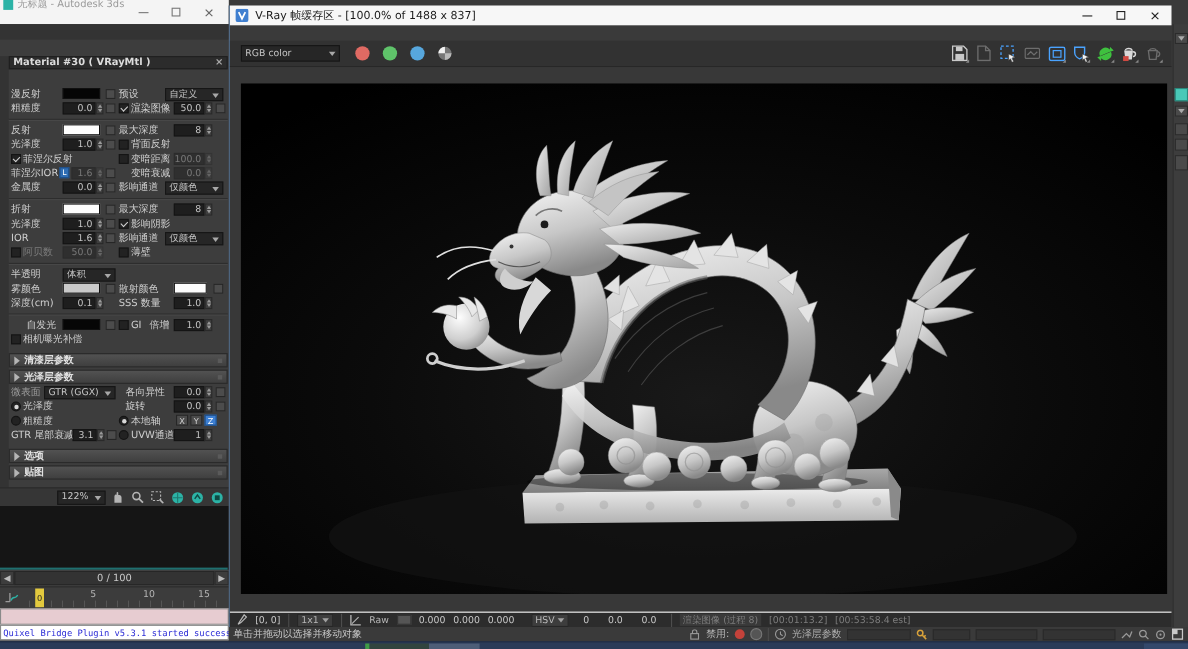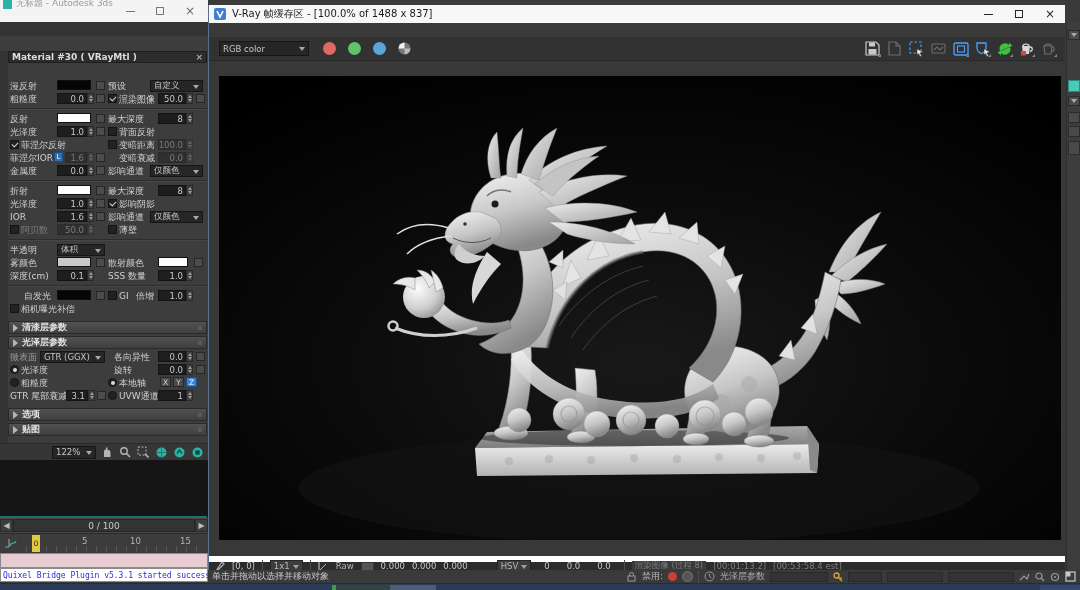--- a/index.html
+++ b/index.html
@@ -74,21 +74,21 @@
   #vfb-menubar{position:absolute;left:0;top:18px;width:100%;height:14px;background:#272727;display:flex;align-items:center;gap:14px;padding-left:8px}
   .menu-item{font-size:9.5px;color:#d2d2d2}
   #vfb-toolbar{position:absolute;left:0;top:32px;width:100%;height:24px;background:#323232;border-bottom:1px solid #272727;display:flex;align-items:center}
   #channel-dd{width:90px;height:15px;margin-left:10px}
   .circ{width:13px;height:13px;border-radius:50%}
   #vfb-tool-right{position:absolute;right:8px;top:3px;display:flex;gap:5px;align-items:center}
   .vico{width:17px;height:17px;display:flex;align-items:center;justify-content:center;position:relative}
   .vico .fly{position:absolute;right:0;bottom:0;border-left:3px solid transparent;border-bottom:3px solid #888}
   #vfb-canvas{position:absolute;left:0;top:56px;width:857px;height:500px;background:#383838}
   #render-img{position:absolute;left:10px;top:15px;width:842px;height:464px;background:#000}
-  #vfb-status{position:absolute;left:0;top:551px;width:100%;height:14px;background:#2c2c2c;border-top:6px solid #ffffff;display:flex;align-items:center;gap:7px;padding:0 6px;font-size:8.5px;color:#b8b8b8}
+  #vfb-status{position:absolute;left:0;top:551px;width:100%;height:14px;background:#2c2c2c;border-top:1px solid #ffffff;display:flex;align-items:center;gap:7px;padding:0 6px;font-size:8.5px;color:#b8b8b8}
   .stat-val{color:#c8c8c8}
   .stat-dim{color:#7d7d7d}
   .pill{background:#3d3d3d;border:1px solid #262626;height:12px;display:flex;align-items:center;padding:0 3px;gap:3px}
   .pill::after{content:"";border:3px solid transparent;border-top:4px solid #a0a0a0;transform:translateY(2px)}
   
   #bottom-strip{left:208px;top:570px;width:872px;height:13px;background:#3a3a3a;display:flex;align-items:center;font-size:9px;color:#c9c9c9}
   .dimbox{background:#333;border:1px solid #2a2a2a;height:10px}
   #taskbar{left:0;top:583px;width:1080px;height:7px;background:var(--taskbar);border-top:1px solid #1e2c44}
   .tb-seg{position:absolute;top:1px;height:6px}
   
@@ -663,21 +663,21 @@
     <span class="vsep"></span>
     <svg width="11" height="11" viewBox="0 0 11 11">
         <path d="M1,1 L1,10 L10,10" fill="none" stroke="#b5b5b5" stroke-width="1.2"></path>
         <path d="M2,9 L8,3" stroke="#b5b5b5" stroke-width="1"></path>
       </svg>
     <span>Raw</span>
     <span style="width:13px;height:9px;background:#555;border:1px solid #333"></span>
     <span class="stat-val">0.000</span>
     <span class="stat-val">0.000</span>
     <span class="stat-val">0.000</span>
-    <span class="pill" style="margin-left:22px">
+    <span class="pill" style="margin-left:8px">
         <span>HSV</span>
       </span>
     <span class="stat-val" style="margin-left:6px">0</span>
     <span class="stat-val" style="margin-left:10px">0.0</span>
     <span class="stat-val" style="margin-left:10px">0.0</span>
     <span class="vsep" style="margin-left:6px"></span>
     <span class="stat-dim" style="background:#3a3a3a;padding:0 3px;height:11px;display:flex;align-items:center">渲染图像 (过程 8)</span>
     <span class="stat-dim">[00:01:13.2]</span>
     <span class="stat-dim">[00:53:58.4 est]</span>
   </div>

